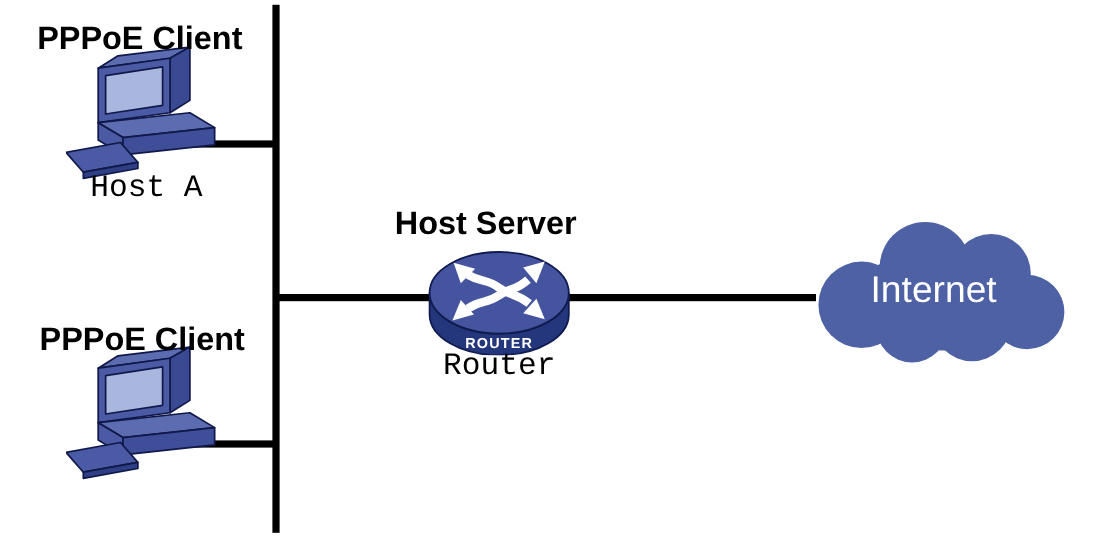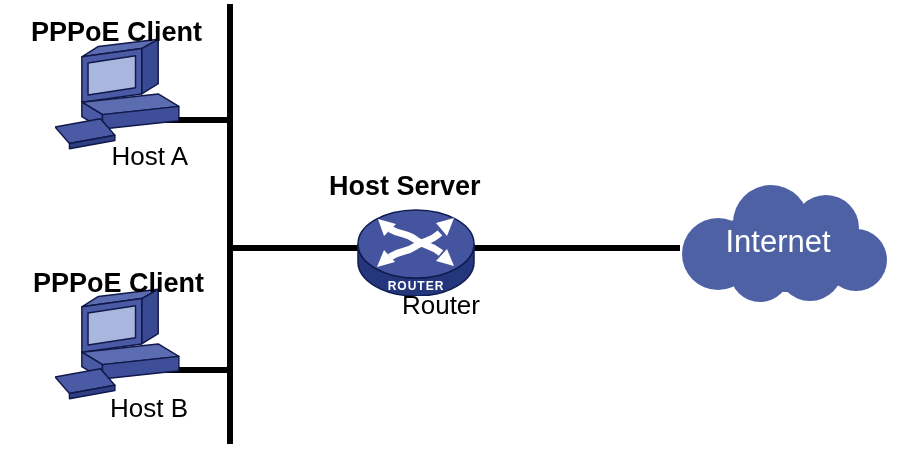--- a/index.html
+++ b/index.html
@@ -14,21 +14,21 @@
   .lbl{
     position:absolute;
     color:#000000;
     white-space:nowrap;
     font-family:"Liberation Sans", sans-serif;
     line-height:1.1;
     text-align:right;
   }
   .lbl.bold{font-weight:700;font-size:27px;}
   .lbl.name{font-weight:400;font-size:26px;}
-  .centered{text-align:right;}
+  .centered{text-align:center;font-family:Liberation Mono, monospace;}
   svg{position:absolute;display:block;}
   .router-badge{
     font-family:"Liberation Sans", sans-serif;
     font-weight:700;
     letter-spacing:1px;
   }
   .cloud-text{
     font-family:"Liberation Sans", sans-serif;
     font-weight:400;
   }
@@ -101,15 +101,14 @@
     <text class="cloud-text" x="110" y="76" font-size="31" fill="#ffffff" text-anchor="middle">Internet</text>
   </svg>
 
   <div class="lbl bold" style="left:31px;top:18px;">PPPoE Client</div>
   <div class="lbl name centered" style="left:56px;top:142px;width:132px;">Host A</div>
 
   <div class="lbl bold" style="left:329px;top:172px;">Host Server</div>
   <div class="lbl name centered" style="left:352px;top:291px;width:128px;">Router</div>
 
   <div class="lbl bold" style="left:33px;top:269px;">PPPoE Client</div>
-  <div class="lbl name centered" style="left:56px;top:394px;width:132px;">Host B</div>
 
 </div>
 
 </body></html>

